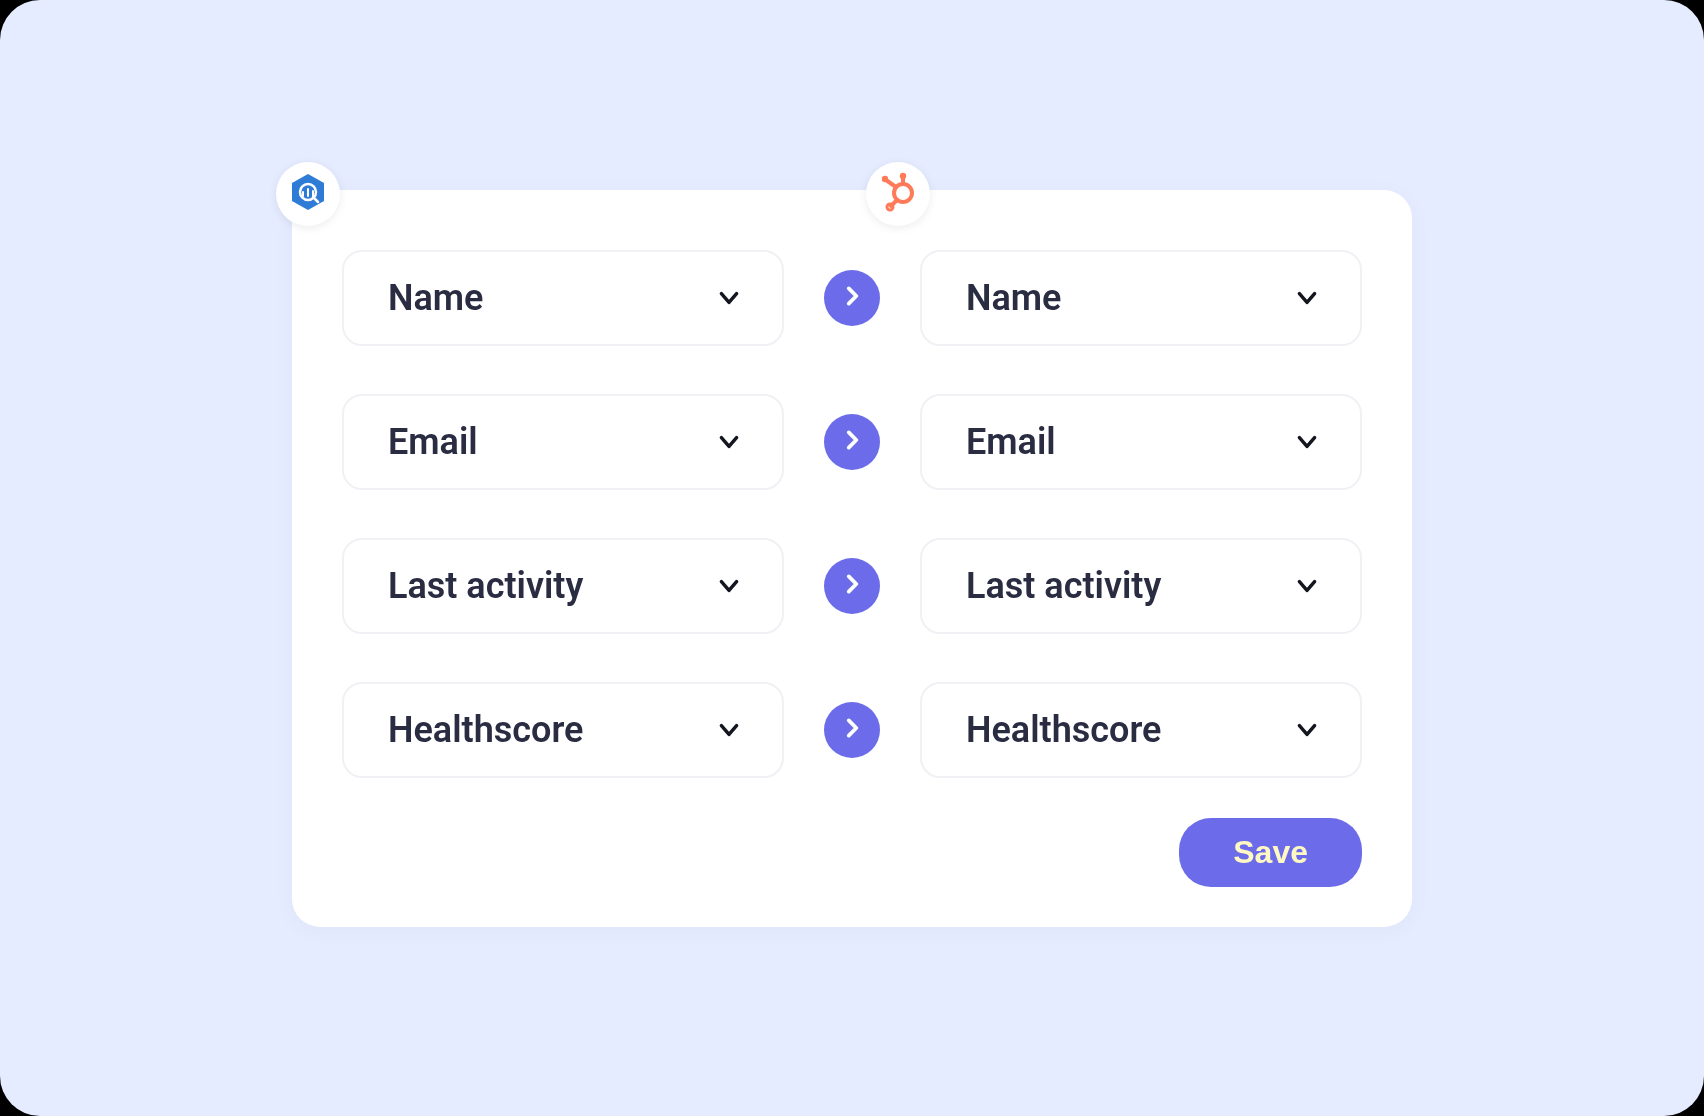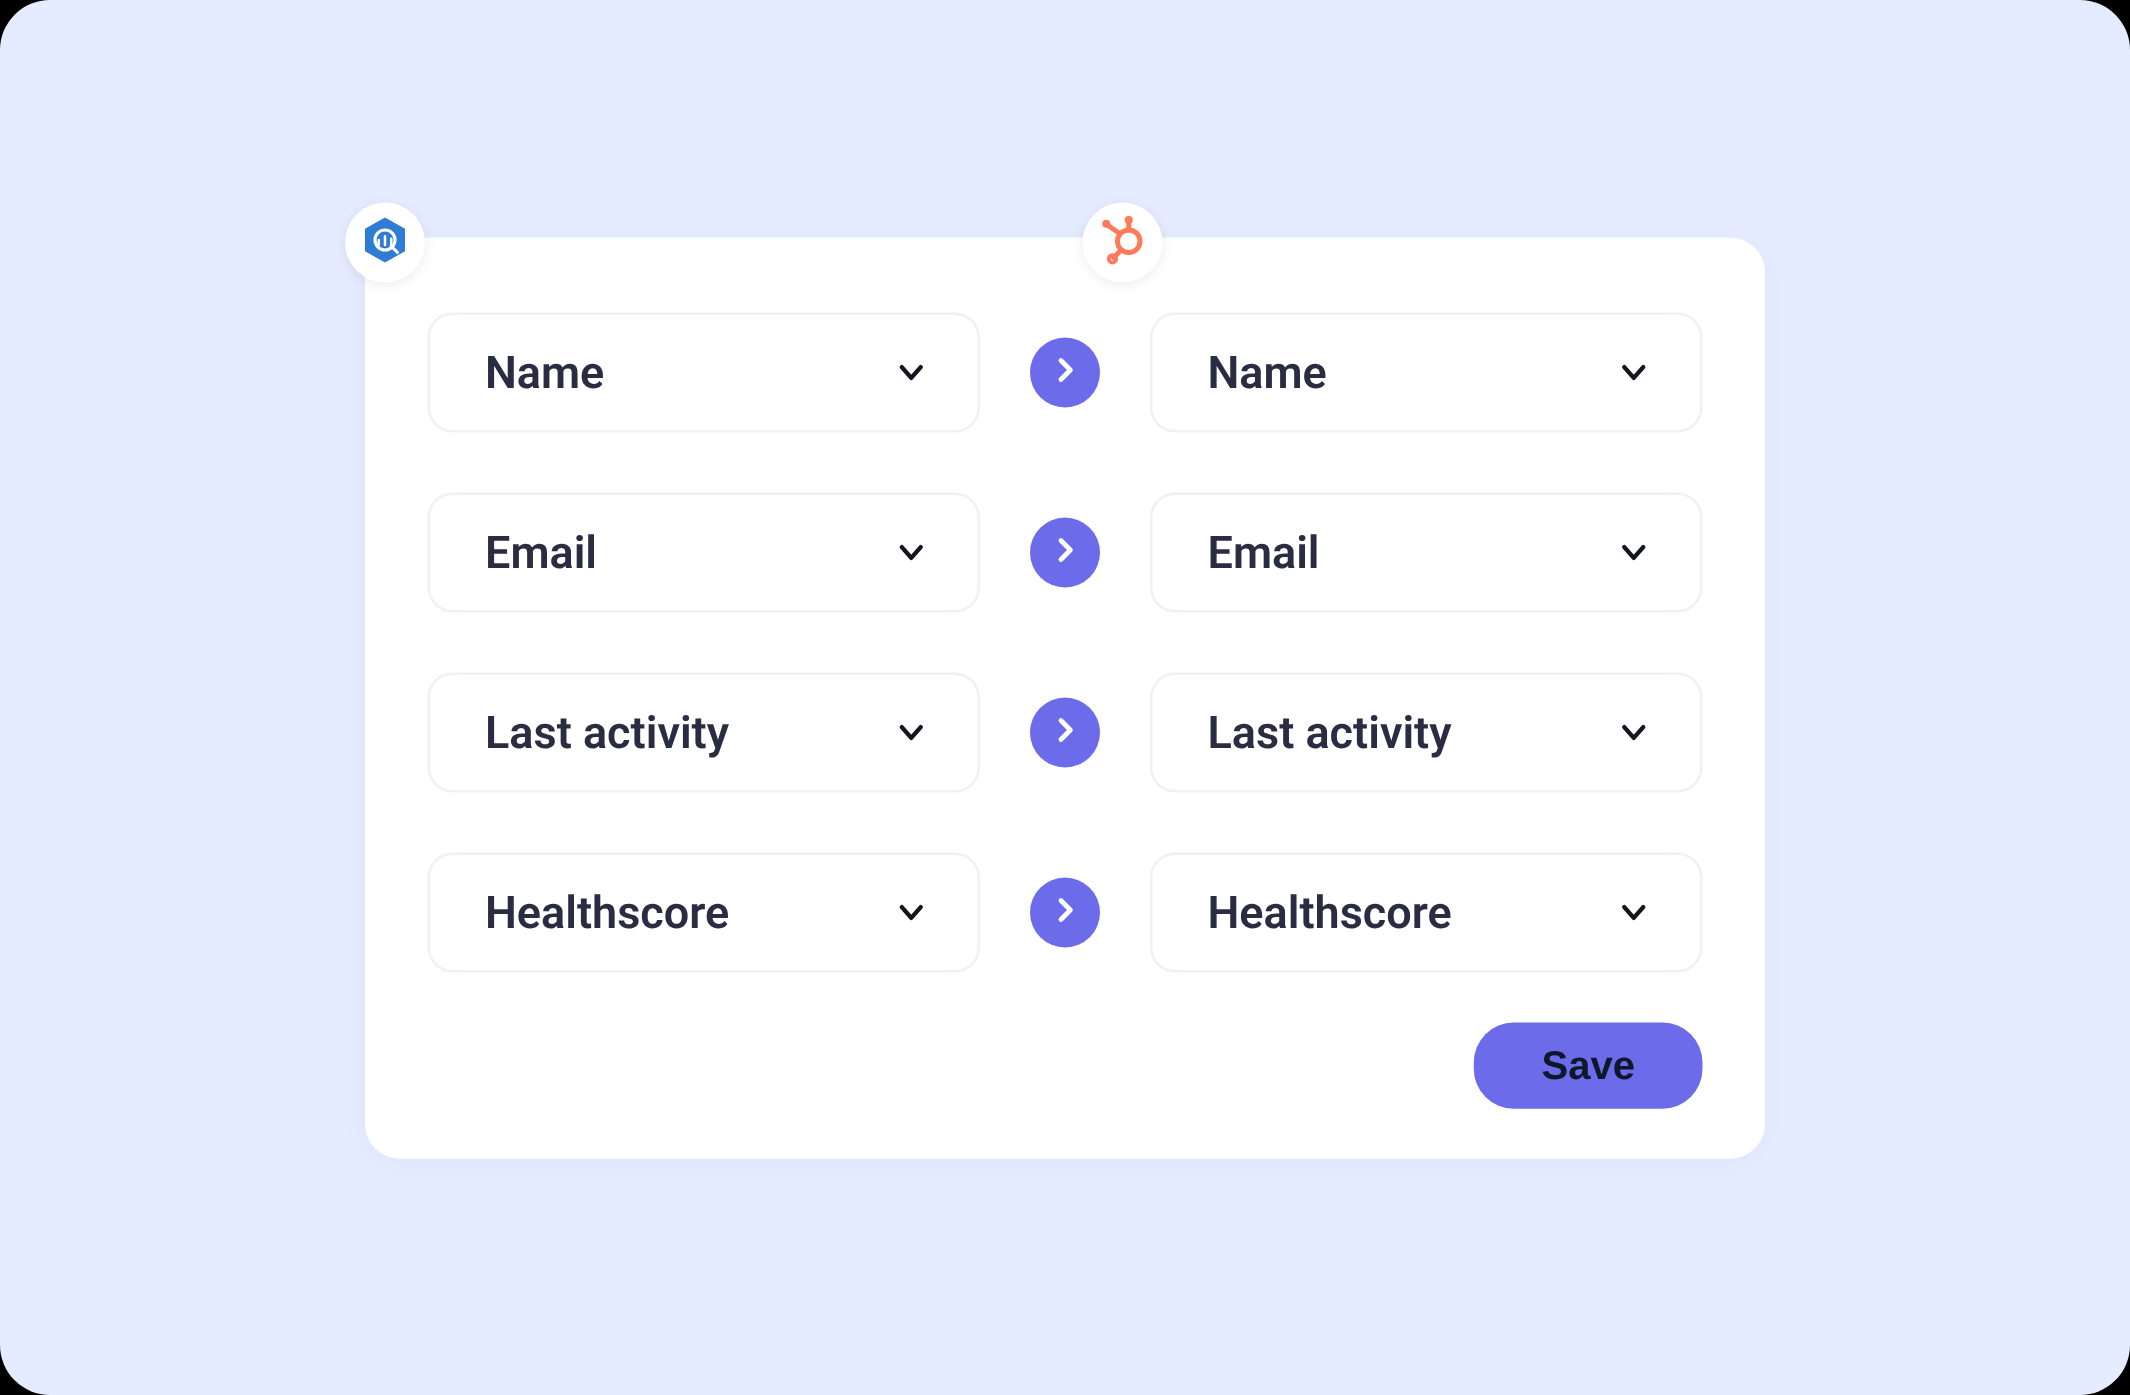--- a/index.html
+++ b/index.html
@@ -90,21 +90,21 @@
   }
   .badge-left  { top: -28px; left: -16px; }
   .badge-right { top: -28px; left: 574px; }
   .footer {
     display: flex;
     justify-content: flex-end;
     margin-top: 40px;
   }
   .save-btn {
     background: #6C6CEA;
-    color: #0f172a;
+    color: #fef9c3;
     border: none;
     border-radius: 32px;
     font-size: 32px;
     font-weight: 700;
     padding: 16px 54px;
     cursor: pointer;
   }
 </style>
 </head>
 <body>

